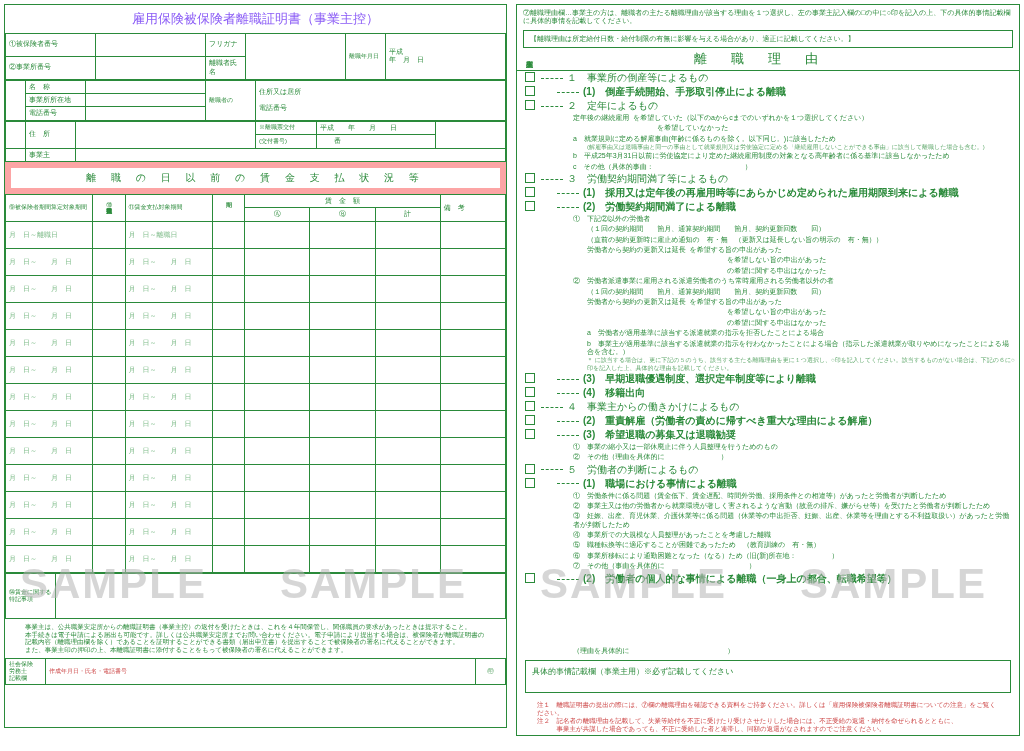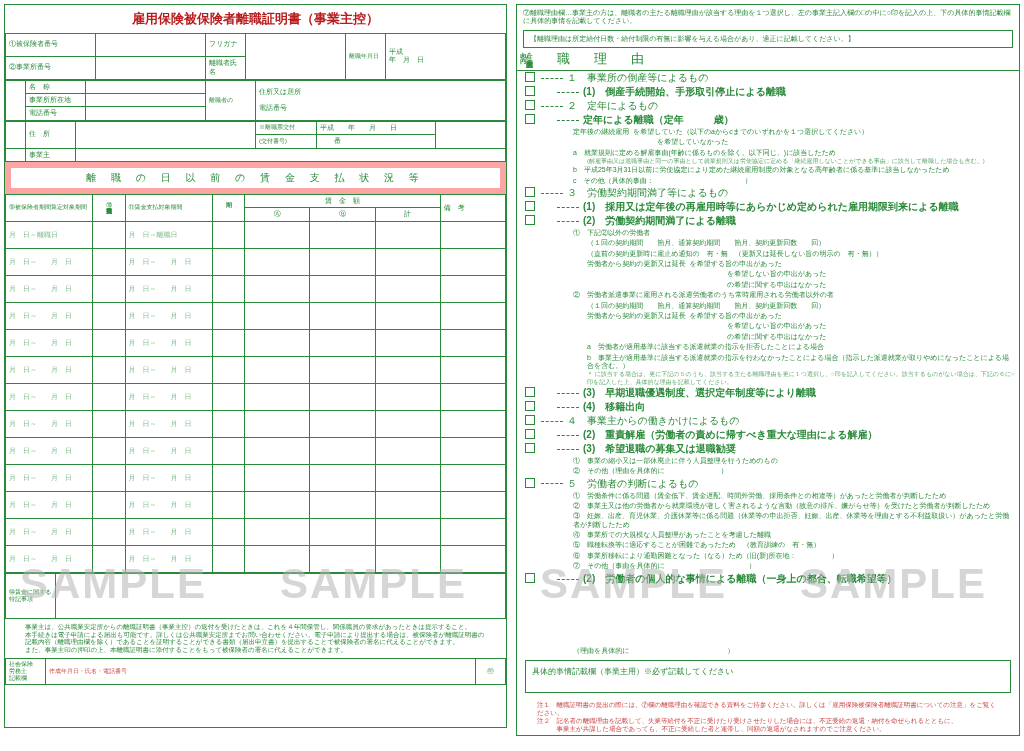--- a/index.html
+++ b/index.html
@@ -1,29 +1,29 @@
 <!DOCTYPE html>
 <html><head>
 <meta charset="utf-8">
 <style>
 body{margin:0;font-family:"MS Gothic","Hiragino Sans",sans-serif;background:#fff;width:1024px;height:751px;overflow:hidden;position:relative}
 .page{position:absolute;top:4px;border:1px solid #2a8a3a;box-sizing:border-box;color:#2a8a3a;font-size:7px;line-height:1.2}
 .page-left{left:4px;width:503px;height:724px}
 .page-right{left:516px;width:504px;height:732px}
-.title{text-align:center;font-size:13px;padding:6px 0;color:#b91c1c;font-weight:bold}
+.title{text-align:center;font-size:13px;padding:6px 0;color:#8b5cf6;font-weight:normal}
 .thinbox{border:6px solid #fca5a5}
 table{border-collapse:collapse;width:100%}
 td,th{border:1px solid #2a8a3a;padding:2px 3px;font-size:7px;vertical-align:middle}
 .row-top td{height:18px}
 .sec-head{text-align:center;font-size:10px;letter-spacing:6px;padding:4px}
 .wage-row td{height:22px}
 .faded{color:#7dbb88}
 .small{font-size:6px}
 .watermark{position:absolute;font-size:42px;font-weight:bold;color:rgba(180,180,180,0.55);font-family:Arial,sans-serif;letter-spacing:2px;pointer-events:none}
-.r-title{font-size:13px;letter-spacing:24px;padding:3px;border-bottom:1px solid #2a8a3a}
+.r-title{text-align:center;font-size:13px;letter-spacing:24px;padding:3px;border-bottom:1px solid #2a8a3a}
 .r-note{font-size:7px;padding:4px 6px}
 .r-item{padding:1px 6px 1px 24px;position:relative;font-size:10px}
 .r-item.lvl1{font-weight:bold;padding-left:40px}
 .r-item.lvl2{padding-left:56px;font-size:7px}
 .r-item.lvl3{padding-left:70px;font-size:7px}
 .chk{position:absolute;left:8px;top:1px;width:8px;height:8px;border:1px solid #2a8a3a}
 .dash{display:inline-block;width:22px;border-bottom:1px dashed #2a8a3a;vertical-align:middle;margin-right:4px}
 .r-side{position:absolute;left:2px;top:50px;width:14px;font-size:7px;text-align:center}
 .vert{writing-mode:vertical-rl}
 .footer{font-size:6.5px;padding:4px 20px;color:#2a8a3a}
@@ -270,21 +270,20 @@
   <div class="r-note" style="border:1px solid #2a8a3a;margin:0 6px">【離職理由は所定給付日数・給付制限の有無に影響を与える場合があり、適正に記載してください。】</div>
   <div style="display:flex">
     <div class="r-side vert">事業主記入欄</div>
     <div style="flex:1">
       <div class="r-title">離職理由</div>
 
       <div class="r-item"><span class="chk"></span><span class="dash"></span><span>１　事業所の倒産等によるもの</span></div>
       <div class="r-item lvl1"><span class="chk"></span><span class="dash"></span><span>(1)　倒産手続開始、手形取引停止による離職</span></div>
 
       <div class="r-item"><span class="chk"></span><span class="dash"></span><span>２　定年によるもの</span></div>
-      <div class="r-item lvl1"><span class="chk"></span><span class="dash"></span><span>定年による離職（定年　　　歳）</span></div>
       <div class="r-item lvl2"><span>定年後の継続雇用</span>&nbsp;&nbsp;<span>を希望していた（以下のaからcまでのいずれかを１つ選択してください）</span></div>
       <div class="r-item lvl2" style="padding-left:140px"><span>を希望していなかった</span></div>
       <div class="r-item lvl2"><span>a　就業規則に定める解雇事由(年齢に係るものを除く。以下同じ。)に該当したため</span></div>
       <div class="tiny-note">(解雇事由又は退職事由と同一の事由として就業規則又は労使協定に定める「継続雇用しないことができる事由」に該当して離職した場合も含む。)</div>
       <div class="r-item lvl2"><span>b　平成25年3月31日以前に労使協定により定めた継続雇用制度の対象となる高年齢者に係る基準に該当しなかったため</span></div>
       <div class="r-item lvl2"><span>c　その他（具体的事由：　　　　　　　　　　　　　）</span></div>
 
       <div class="r-item"><span class="chk"></span><span class="dash"></span><span>３　労働契約期間満了等によるもの</span></div>
       <div class="r-item lvl1"><span class="chk"></span><span class="dash"></span><span>(1)　採用又は定年後の再雇用時等にあらかじめ定められた雇用期限到来による離職</span></div>
       <div class="r-item lvl1"><span class="chk"></span><span class="dash"></span><span>(2)　労働契約期間満了による離職</span></div>
@@ -305,20 +304,21 @@
       <div class="r-item lvl1"><span class="chk"></span><span class="dash"></span><span>(3)　早期退職優遇制度、選択定年制度等により離職</span></div>
       <div class="r-item lvl1"><span class="chk"></span><span class="dash"></span><span>(4)　移籍出向</span></div>
 
       <div class="r-item"><span class="chk"></span><span class="dash"></span><span>４　事業主からの働きかけによるもの</span></div>
       <div class="r-item lvl1"><span class="chk"></span><span class="dash"></span><span>(2)　重責解雇（労働者の責めに帰すべき重大な理由による解雇）</span></div>
       <div class="r-item lvl1"><span class="chk"></span><span class="dash"></span><span>(3)　希望退職の募集又は退職勧奨</span></div>
       <div class="r-item lvl2"><span>①　事業の縮小又は一部休廃止に伴う人員整理を行うためのもの</span></div>
       <div class="r-item lvl2"><span>②　その他（理由を具体的に　　　　　　　　）</span></div>
 
       <div class="r-item"><span class="chk"></span><span class="dash"></span><span>５　労働者の判断によるもの</span></div>
+      <div class="r-item lvl1"><span class="chk"></span><span class="dash"></span><span>(1)　職場における事情による離職</span></div>
       <div class="r-item lvl2"><span>①　労働条件に係る問題（賃金低下、賃金遅配、時間外労働、採用条件との相違等）があったと労働者が判断したため</span></div>
       <div class="r-item lvl2"><span>②　事業主又は他の労働者から就業環境が著しく害されるような言動（故意の排斥、嫌がらせ等）を受けたと労働者が判断したため</span></div>
       <div class="r-item lvl2"><span>③　妊娠、出産、育児休業、介護休業等に係る問題（休業等の申出拒否、妊娠、出産、休業等を理由とする不利益取扱い）があったと労働者が判断したため</span></div>
       <div class="r-item lvl2"><span>④　事業所での大規模な人員整理があったことを考慮した離職</span></div>
       <div class="r-item lvl2"><span>⑤　職種転換等に適応することが困難であったため　（教育訓練の　有・無）</span></div>
       <div class="r-item lvl2"><span>⑥　事業所移転により通勤困難となった（なる）ため（旧(新)所在地：　　　　　）</span></div>
       <div class="r-item lvl2"><span>⑦　その他（事由を具体的に　　　　　　　　　　　　）</span></div>
       <div class="r-item lvl1"><span class="chk"></span><span class="dash"></span><span>(2)　労働者の個人的な事情による離職（一身上の都合、転職希望等）</span></div>
 
       <div style="height:60px"></div>

